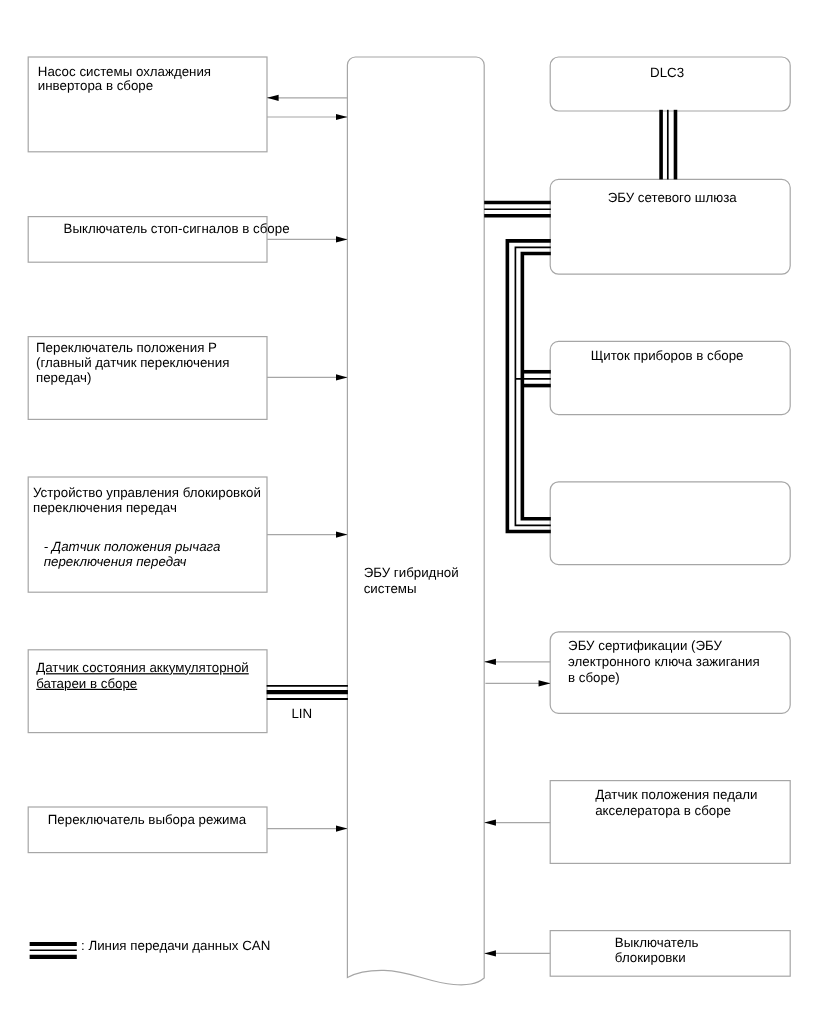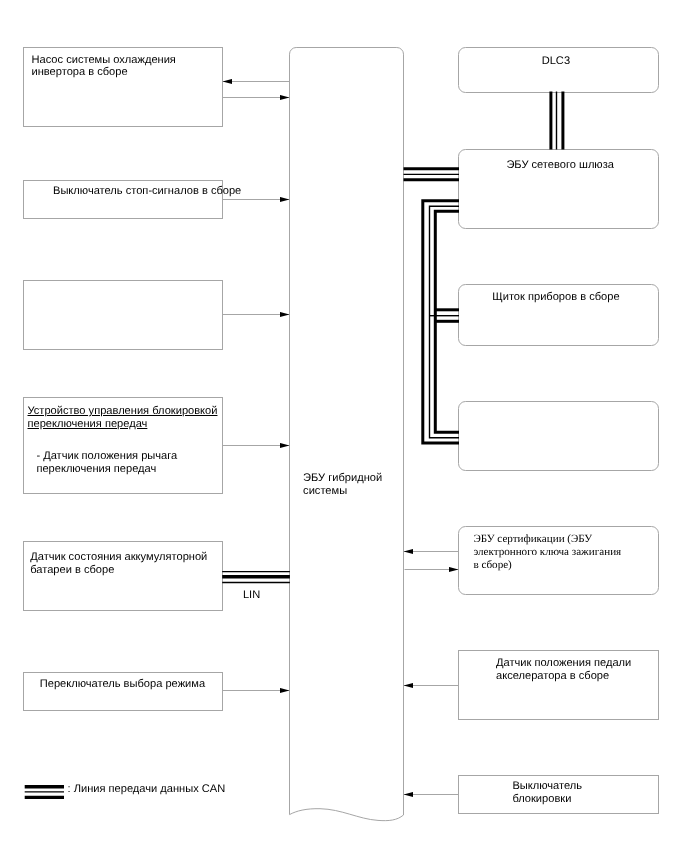--- a/index.html
+++ b/index.html
@@ -128,35 +128,38 @@
         <line x1="24.7" y1="769.7" x2="64" y2="769.7" stroke-width="3.4"></line>
         <line x1="24.7" y1="774.9" x2="64" y2="774.9" stroke-width="1.4"></line>
         <line x1="24.7" y1="780.4" x2="64" y2="780.4" stroke-width="3.4"></line>
       </g>
     </g>
   </svg>
 
   <div class="lbl" style="left:31.5px; top:36.5px;">Насос системы охлаждения
 инвертора в сборе</div>
   <div class="lbl" style="left:29px; top:167.6px;margin-left:24px;">Выключатель стоп-сигналов в сборе</div>
-  <div class="lbl" style="left:27.5px; top:388px;text-decoration:underline;">Устройство управления блокировкой
+  <div class="lbl" style="left:30px; top:266.8px;">Переключатель положения P
+(главный датчик переключения
+передач)</div>
+  <div class="lbl" style="left:27.5px; top:388px;">Устройство управления блокировкой
 переключения передач</div>
-  <div class="lbl" style="left:36.4px; top:433.3px;">- Датчик положения рычага
+  <div class="lbl" style="left:36.4px; top:433.3px;font-style:italic;">- Датчик положения рычага
 переключения передач</div>
-  <div class="lbl" style="left:30.2px; top:533.9px;">Датчик состояния аккумуляторной
+  <div class="lbl" style="left:30.2px; top:533.9px;text-decoration:underline;">Датчик состояния аккумуляторной
 батареи в сборе</div>
   <div class="lbl" style="left:39.8px; top:660.8px;">Переключатель выбора режима</div>
 
   <div class="lbl" style="left:303.1px; top:455.4px;">ЭБУ гибридной
 системы</div>
 
   <div class="lbl" style="left:541.7px; top:38px;">DLC3</div>
   <div class="lbl" style="left:494.4px; top:141.5px;margin-left:12px;">ЭБУ сетевого шлюза</div>
   <div class="lbl" style="left:492.3px; top:274.2px;">Щиток приборов в сборе</div>
-  <div class="lbl" style="left:473.4px; top:516px;font-family:Liberation Serif, serif;">ЭБУ сертификации (ЭБУ
+  <div class="lbl" style="left:473.4px; top:516px;">ЭБУ сертификации (ЭБУ
 электронного ключа зажигания
 в сборе)</div>
   <div class="lbl" style="left:477px; top:639.8px;margin-left:19px;">Датчик положения педали
 акселератора в сборе</div>
   <div class="lbl" style="left:512.4px; top:763.3px;">Выключатель
 блокировки</div>
 
   <div class="lbl" style="left:242.9px; top:571.8px;">LIN</div>
   <div class="lbl" style="left:67.5px; top:766.4px;">: Линия передачи данных CAN</div>
 </div>

